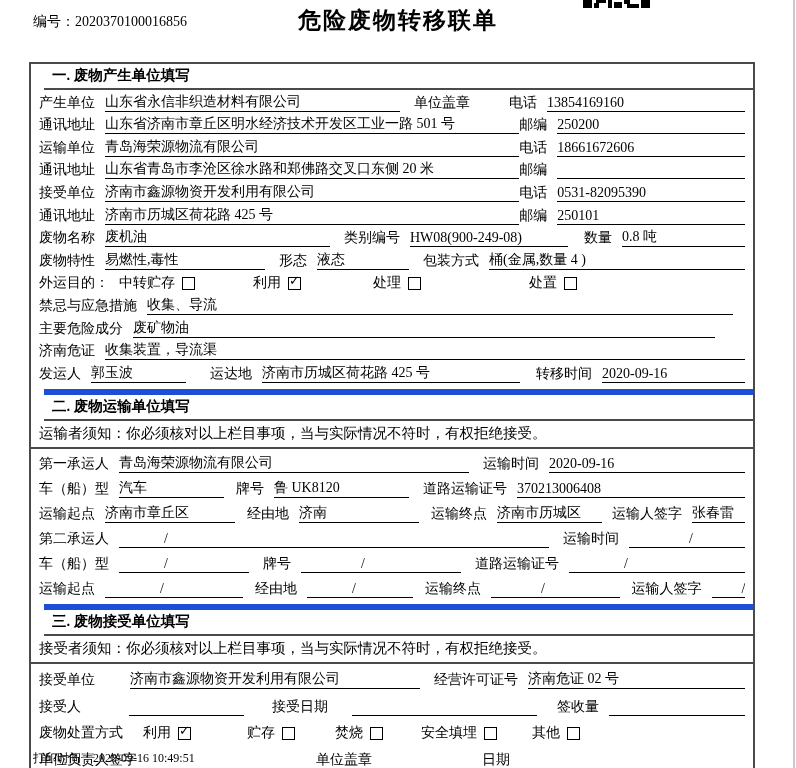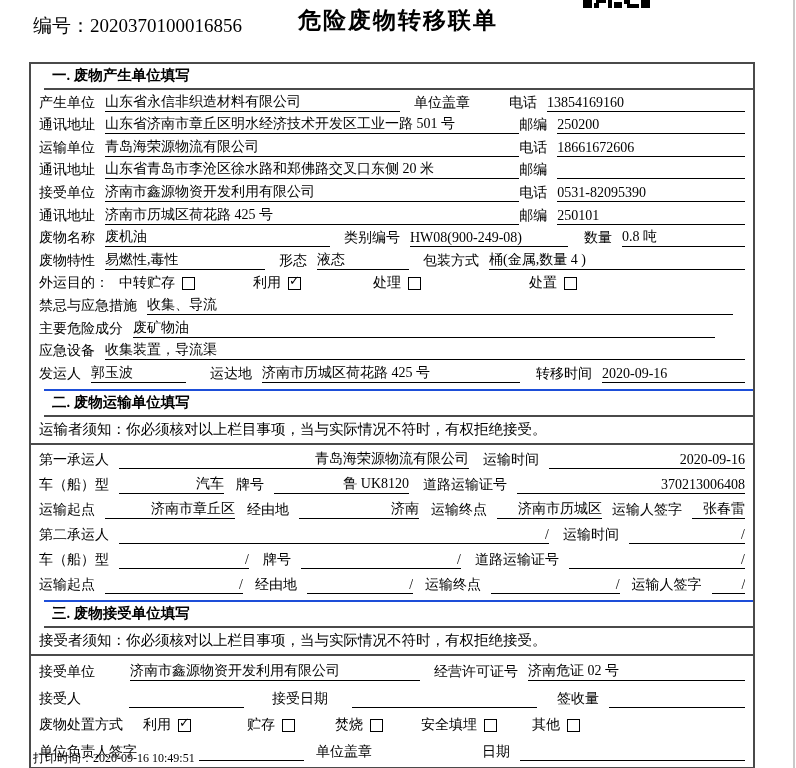--- a/index.html
+++ b/index.html
@@ -1,29 +1,29 @@
 <!DOCTYPE html>
 <html><head>
 <meta charset="utf-8">
 <style>
   html,body{margin:0;padding:0;background:#fff;}
   body{width:796px;height:768px;font-family:"Liberation Serif","DejaVu Serif",serif;color:#000;}
   .page{position:relative;width:796px;height:768px;overflow:hidden;background:#fff;}
   .edge-line{position:absolute;right:1px;top:0;width:2px;height:768px;background:#c9c9c9;}
-  .serial{position:absolute;left:33px;top:13px;font-size:19px;white-space:nowrap;}
+  .serial{position:absolute;left:33px;top:13px;font-size:14px;white-space:nowrap;}
   .doc-title{position:absolute;left:0;right:0;top:5px;text-align:center;font-size:23px;font-weight:bold;letter-spacing:2px;}
   .qr{position:absolute;left:583px;top:0;width:67px;height:9px;}
   .form{position:absolute;left:29px;top:62px;width:726px;border:2px solid #4a4a4a;background:#fff;box-sizing:border-box;}
   .sechead{font-weight:bold;font-size:14.5px;padding:2px 8px 3px;border-bottom:2px solid #4a4a4a;margin-left:13px;}
-  .sechead.bt{border-top:2px solid #1d4ed8;}
+  .sechead.bt{border-top:6px solid #1d4ed8;}
   .notice{font-size:14.5px;padding:3px 8px 4px;border-bottom:2px solid #4a4a4a;}
   .rows{padding:1px 8px 4px;}
   .row{display:flex;align-items:flex-end;white-space:nowrap;font-size:14px;padding-bottom:2px;box-sizing:border-box;}
   .s1 .row{height:22.6px;}
-  .s2 .row{height:25px;text-align:right;}
+  .s2 .row{height:25px;}
   .s3 .row{height:26.5px;}
   .lbl{flex:0 0 auto;}
   .val{border-bottom:1px solid #000;margin-left:10px;overflow:hidden;min-height:17px;box-sizing:border-box;}
   .val.grow{flex:1 1 auto;}
   .opt{display:inline-flex;align-items:flex-end;}
   .cb{display:inline-block;width:11px;height:11px;border:1px solid #000;margin-left:7px;margin-bottom:2px;position:relative;flex:0 0 auto;}
   .cb.checked::after{content:"✓";position:absolute;left:0;top:-4px;font-size:13px;font-weight:bold;
        font-family:"DejaVu Sans",sans-serif;line-height:1;}
   .footer{position:absolute;left:33px;top:750px;font-size:12px;white-space:nowrap;}
 </style>
@@ -138,21 +138,21 @@
         <span class="lbl">禁忌与应急措施</span>
         <span class="val grow" style="margin-right:12px">收集、导流</span>
       </div>
 
       <div class="row">
         <span class="lbl">主要危险成分</span>
         <span class="val grow" style="margin-right:30px">废矿物油</span>
       </div>
 
       <div class="row">
-        <span class="lbl">应急设备</span>
+        <span class="lbl">济南危证</span>
         <span class="val grow">收集装置，导流渠</span>
       </div>
 
       <div class="row">
         <span class="lbl">发运人</span>
         <span class="val" style="width:95px">郭玉波</span>
         <span class="lbl" style="margin-left:24px">运达地</span>
         <span class="val" style="width:258px">济南市历城区荷花路 425 号</span>
         <span class="lbl" style="margin-left:16px">转移时间</span>
         <span class="val grow">2020-09-16</span>

